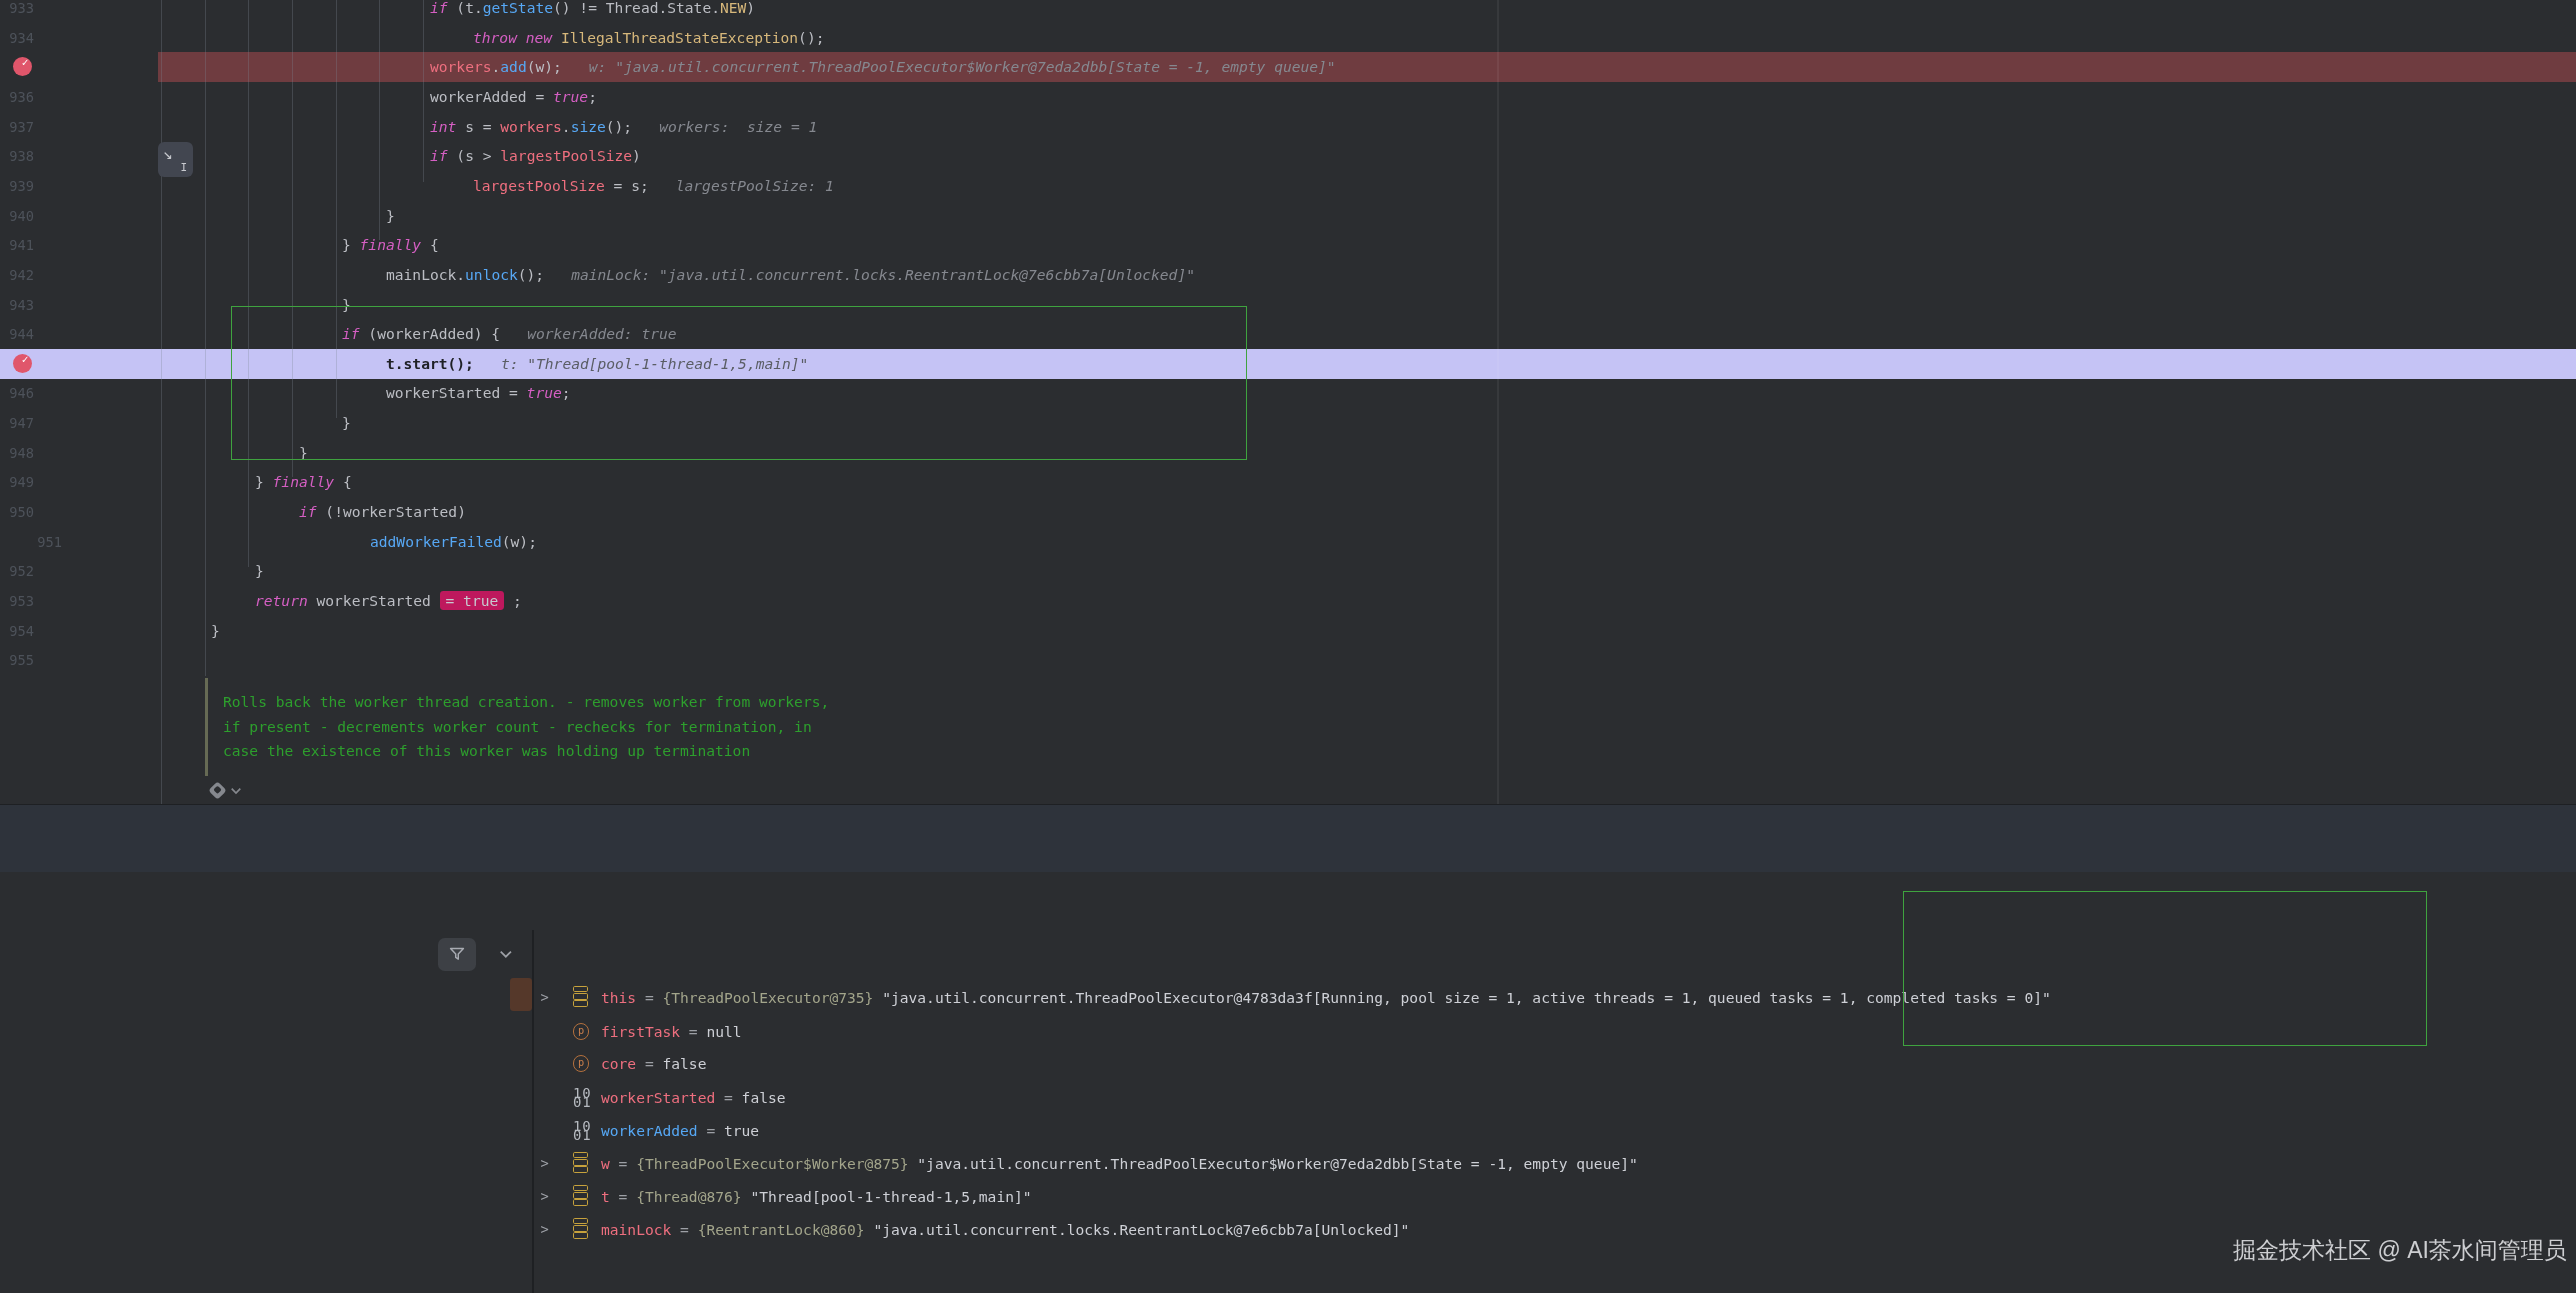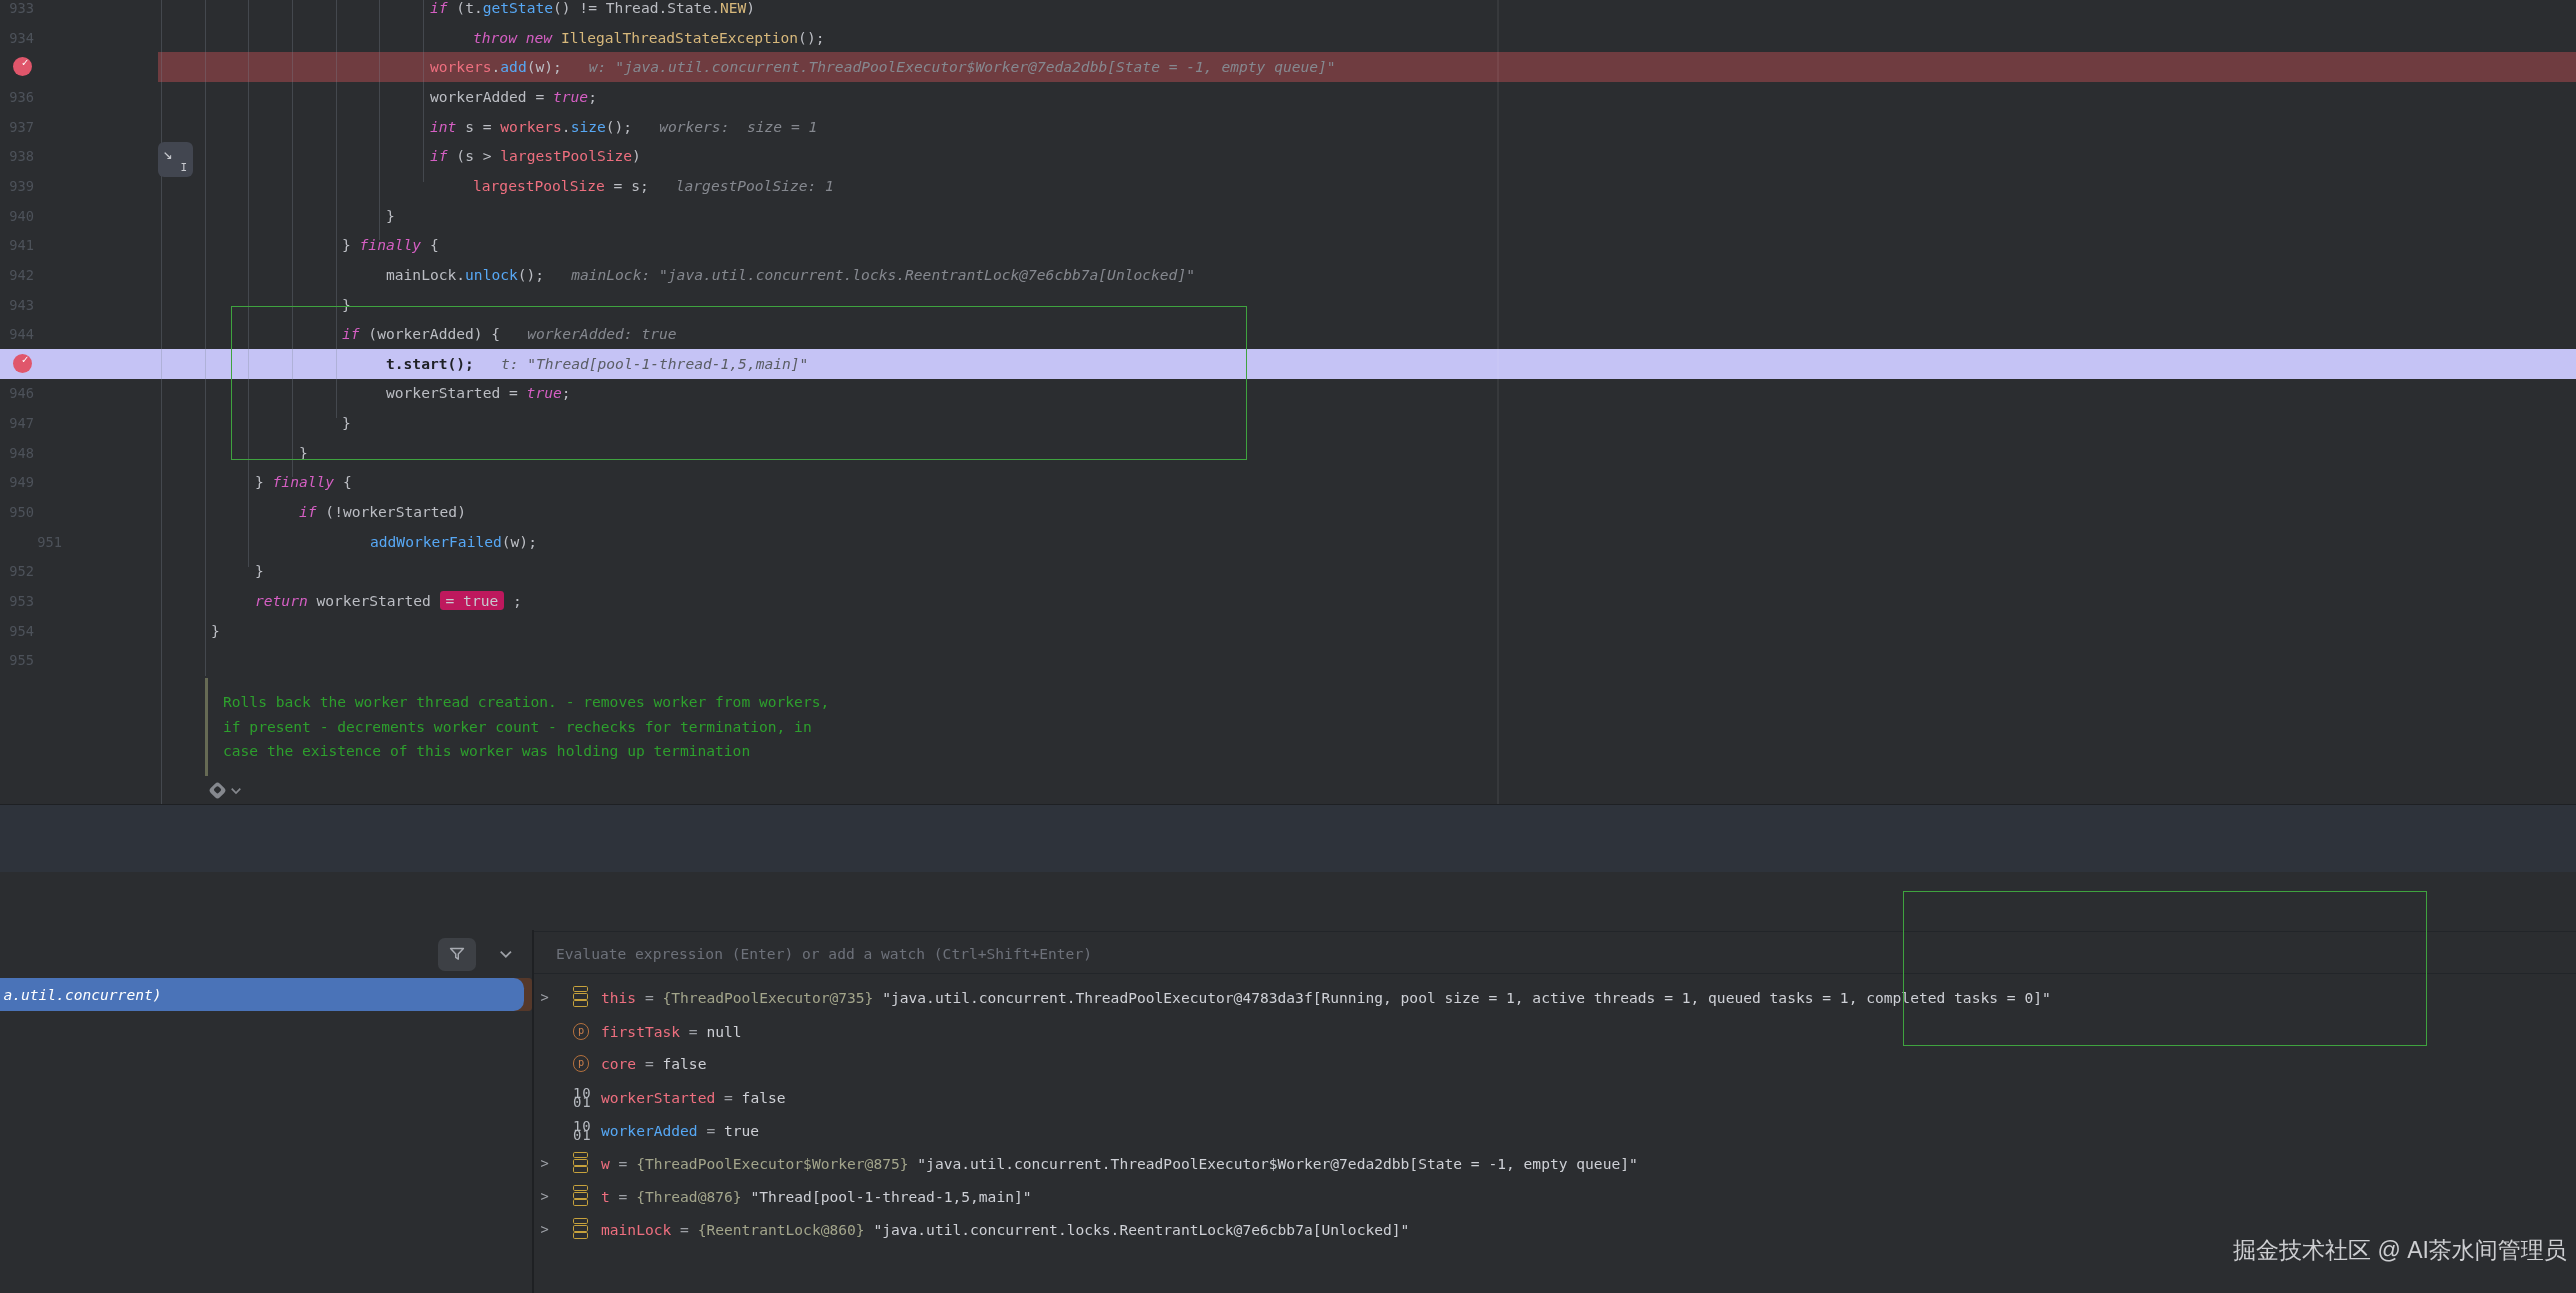--- a/index.html
+++ b/index.html
@@ -139,24 +139,22 @@
 
     <div id="filter-btn">
       <svg width="18" height="18" viewBox="0 0 21 21">
           <path d="M3 4 H18 L12 10.5 V16.5 L9 14.5 V10.5 Z" fill="none" stroke="#a8abb2" stroke-width="1.7" stroke-linejoin="round"></path>
         </svg>
     </div>
     <svg id="frames-filter-chevron" width="13.7" height="10.3" viewBox="0 0 16 12">
         <polyline points="2,3 8,9 14,3" fill="none" stroke="#9da0a6" stroke-width="2"></polyline>
       </svg>
     <div id="frame-brown"></div>
-    <div id="frame-selected">a.util.concurrent)</div>
     <div id="frames-divider"></div>
 
-    <div id="evalbar">Evaluate expression (Enter) or add a watch (Ctrl+Shift+Enter)</div>
     <div id="var-rows">
         <div class="var-row" style="top: 51px;"><span class="var-chevron">&gt;</span><div class="var-icon icon-bars"><i></i><i></i><i></i></div><span class="var-text"><span class="v-name">this</span><span class="v-eq"> = </span><span class="v-type">{ThreadPoolExecutor@735} </span><span class="v-val">"java.util.concurrent.ThreadPoolExecutor@4783da3f[Running, pool size = 1, active threads = 1, queued tasks = 1, completed tasks = 0]"</span></span></div>
         <div class="var-row" style="top: 85px;"><div class="var-icon icon-param">p</div><span class="var-text"><span class="v-name">firstTask</span><span class="v-eq"> = </span><span class="v-val">null</span></span></div>
         <div class="var-row" style="top: 117px;"><div class="var-icon icon-param">p</div><span class="var-text"><span class="v-name">core</span><span class="v-eq"> = </span><span class="v-val">false</span></span></div>
         <div class="var-row" style="top: 151px;"><div class="var-icon icon-prim">10<br>01</div><span class="var-text"><span class="v-name">workerStarted</span><span class="v-eq"> = </span><span class="v-val">false</span></span></div>
         <div class="var-row" style="top: 184px;"><div class="var-icon icon-prim">10<br>01</div><span class="var-text"><span class="v-name changed">workerAdded</span><span class="v-eq"> = </span><span class="v-val">true</span></span></div>
         <div class="var-row" style="top: 217px;"><span class="var-chevron">&gt;</span><div class="var-icon icon-bars"><i></i><i></i><i></i></div><span class="var-text"><span class="v-name">w</span><span class="v-eq"> = </span><span class="v-type">{ThreadPoolExecutor$Worker@875} </span><span class="v-val">"java.util.concurrent.ThreadPoolExecutor$Worker@7eda2dbb[State = -1, empty queue]"</span></span></div>
         <div class="var-row" style="top: 250px;"><span class="var-chevron">&gt;</span><div class="var-icon icon-bars"><i></i><i></i><i></i></div><span class="var-text"><span class="v-name">t</span><span class="v-eq"> = </span><span class="v-type">{Thread@876} </span><span class="v-val">"Thread[pool-1-thread-1,5,main]"</span></span></div>
         <div class="var-row" style="top: 283px;"><span class="var-chevron">&gt;</span><div class="var-icon icon-bars"><i></i><i></i><i></i></div><span class="var-text"><span class="v-name">mainLock</span><span class="v-eq"> = </span><span class="v-type">{ReentrantLock@860} </span><span class="v-val">"java.util.concurrent.locks.ReentrantLock@7e6cbb7a[Unlocked]"</span></span></div>
       </div>

